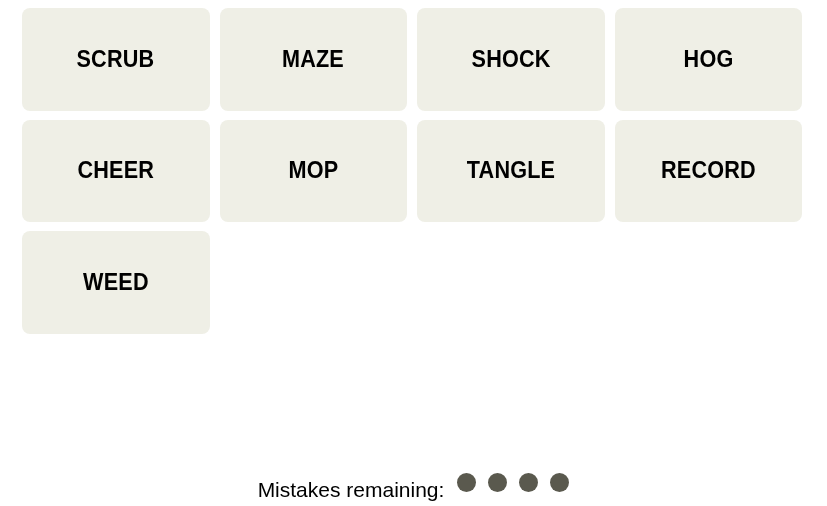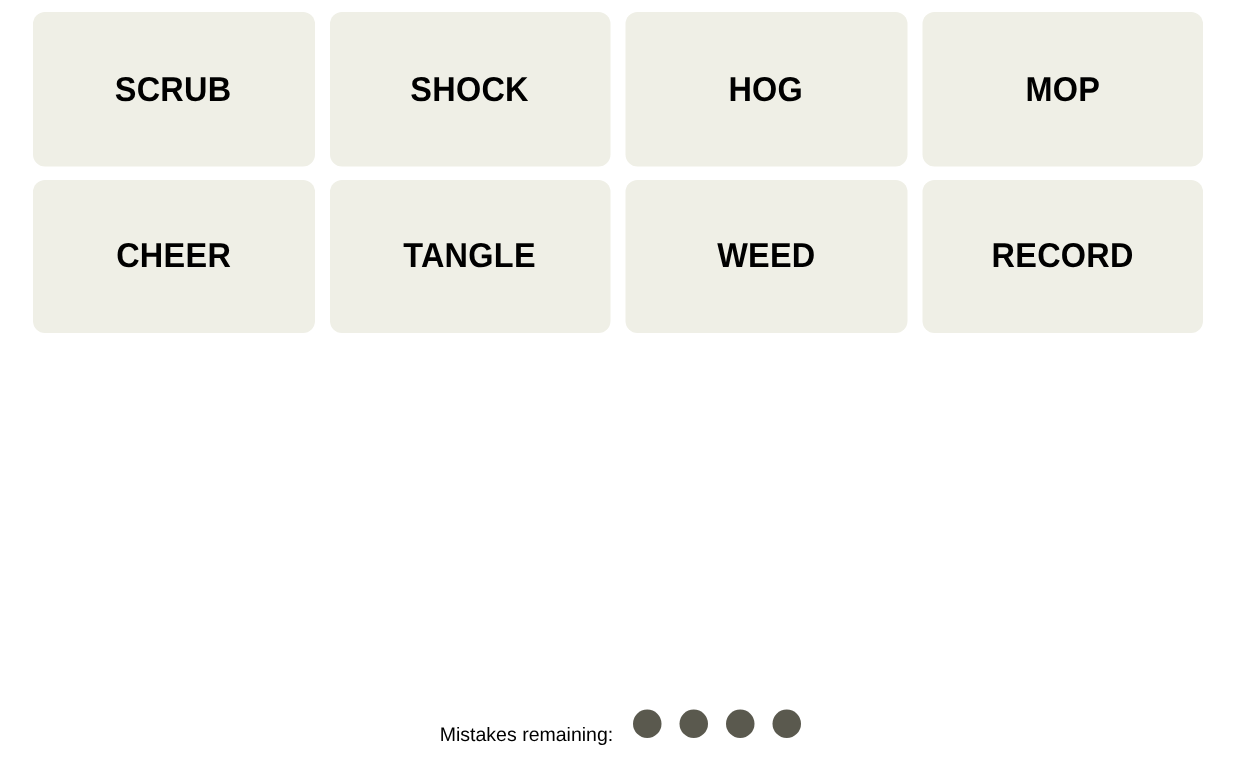--- a/index.html
+++ b/index.html
@@ -61,21 +61,21 @@
     left: 0;
     top: 465px;
     width: 827px;
     height: 34px;
     display: flex;
     align-items: center;
     justify-content: center;
   }
   .mistakes-label {
     font-family: "Liberation Sans", sans-serif;
-    font-size: 13px;
+    font-size: 21px;
     font-weight: normal;
     color: #000000;
     line-height: 1;
     margin-right: 13px;
     margin-top: 14px;
   }
   .dots {
     display: flex;
     align-items: center;
   }
@@ -94,41 +94,44 @@
 <body>
 
 <div class="game">
 
   <div class="grid">
 
     <button class="tile">
       <span class="tile-label">SCRUB</span>
     </button>
     <button class="tile">
+      <span class="tile-label">MAZE</span>
+    </button>
+    <button class="tile">
       <span class="tile-label">SHOCK</span>
     </button>
 
     <button class="tile">
       <span class="tile-label">HOG</span>
     </button>
     <button class="tile">
-      <span class="tile-label">MOP</span>
+      <span class="tile-label">CHEER</span>
     </button>
     <button class="tile">
-      <span class="tile-label">CHEER</span>
+      <span class="tile-label">MOP</span>
     </button>
 
     <button class="tile">
       <span class="tile-label">TANGLE</span>
     </button>
     <button class="tile">
-      <span class="tile-label">WEED</span>
+      <span class="tile-label">RECORD</span>
     </button>
     <button class="tile">
-      <span class="tile-label">RECORD</span>
+      <span class="tile-label">WEED</span>
     </button>
 
 
   </div>
 
   <div class="footer">
     <span class="mistakes-label">Mistakes remaining:</span>
     <span class="dots">
       <span class="dot"></span>
       <span class="dot"></span>

